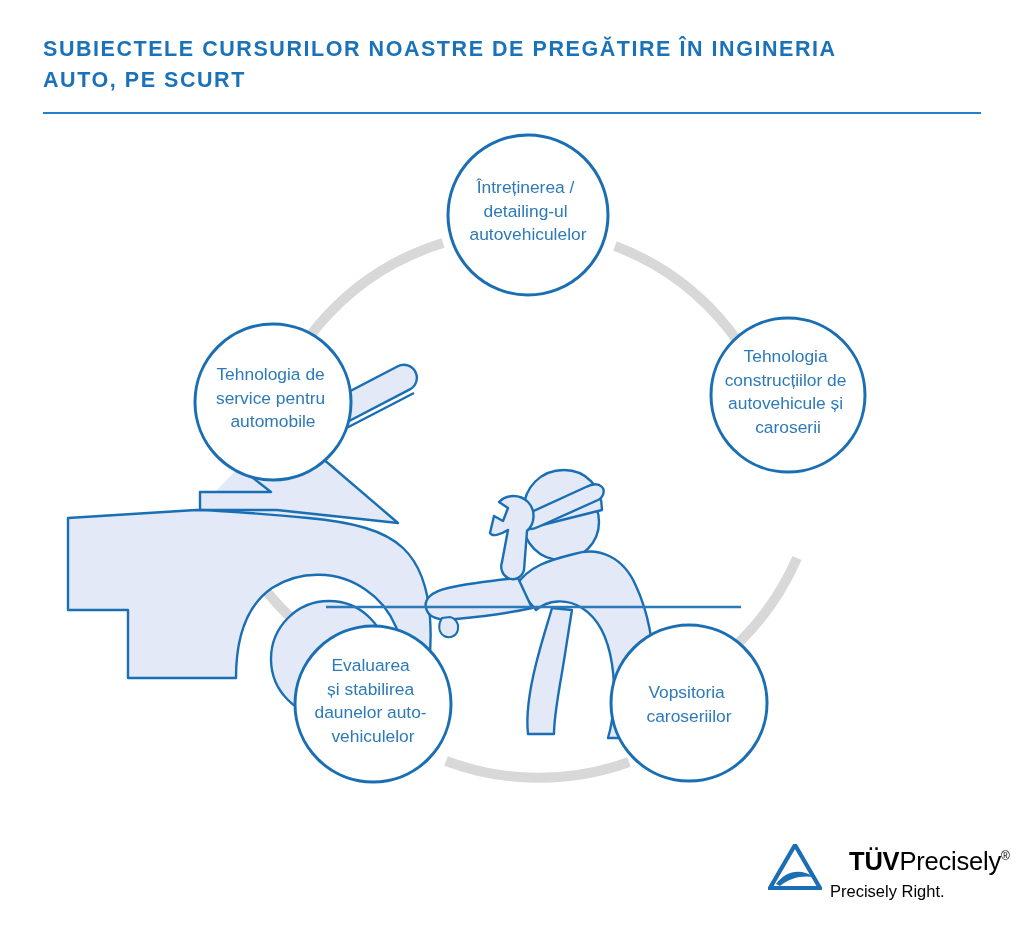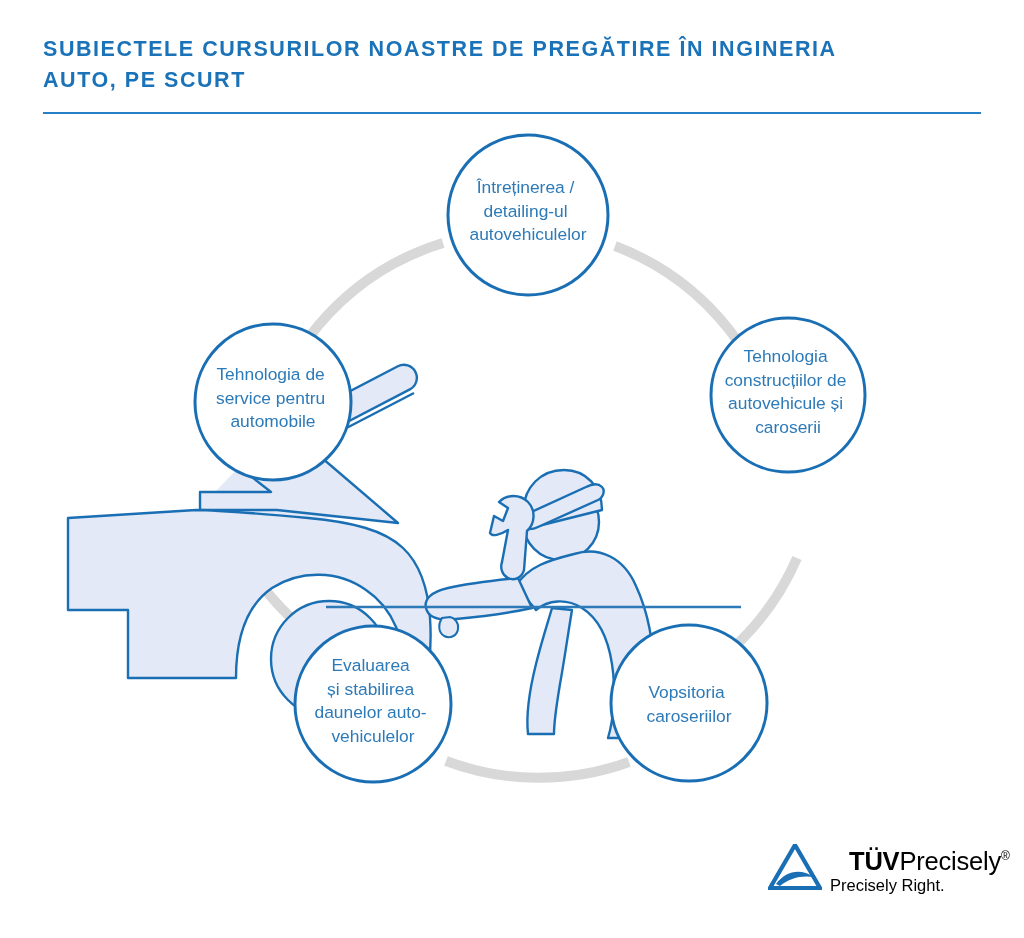--- a/index.html
+++ b/index.html
@@ -107,20 +107,21 @@
   }
   .logo-word .reg {
     font-size: 12px;
     vertical-align: super;
     font-weight: normal;
   }
   .logo-tagline {
     font-family: "Liberation Sans", sans-serif;
     font-size: 16.5px;
     color: #000000;
+    margin-top: 6px;
     line-height: 20px;
     white-space: nowrap;
   }
 </style>
 </head>
 <body>
 
 <div class="page">
 
   <div class="header">

